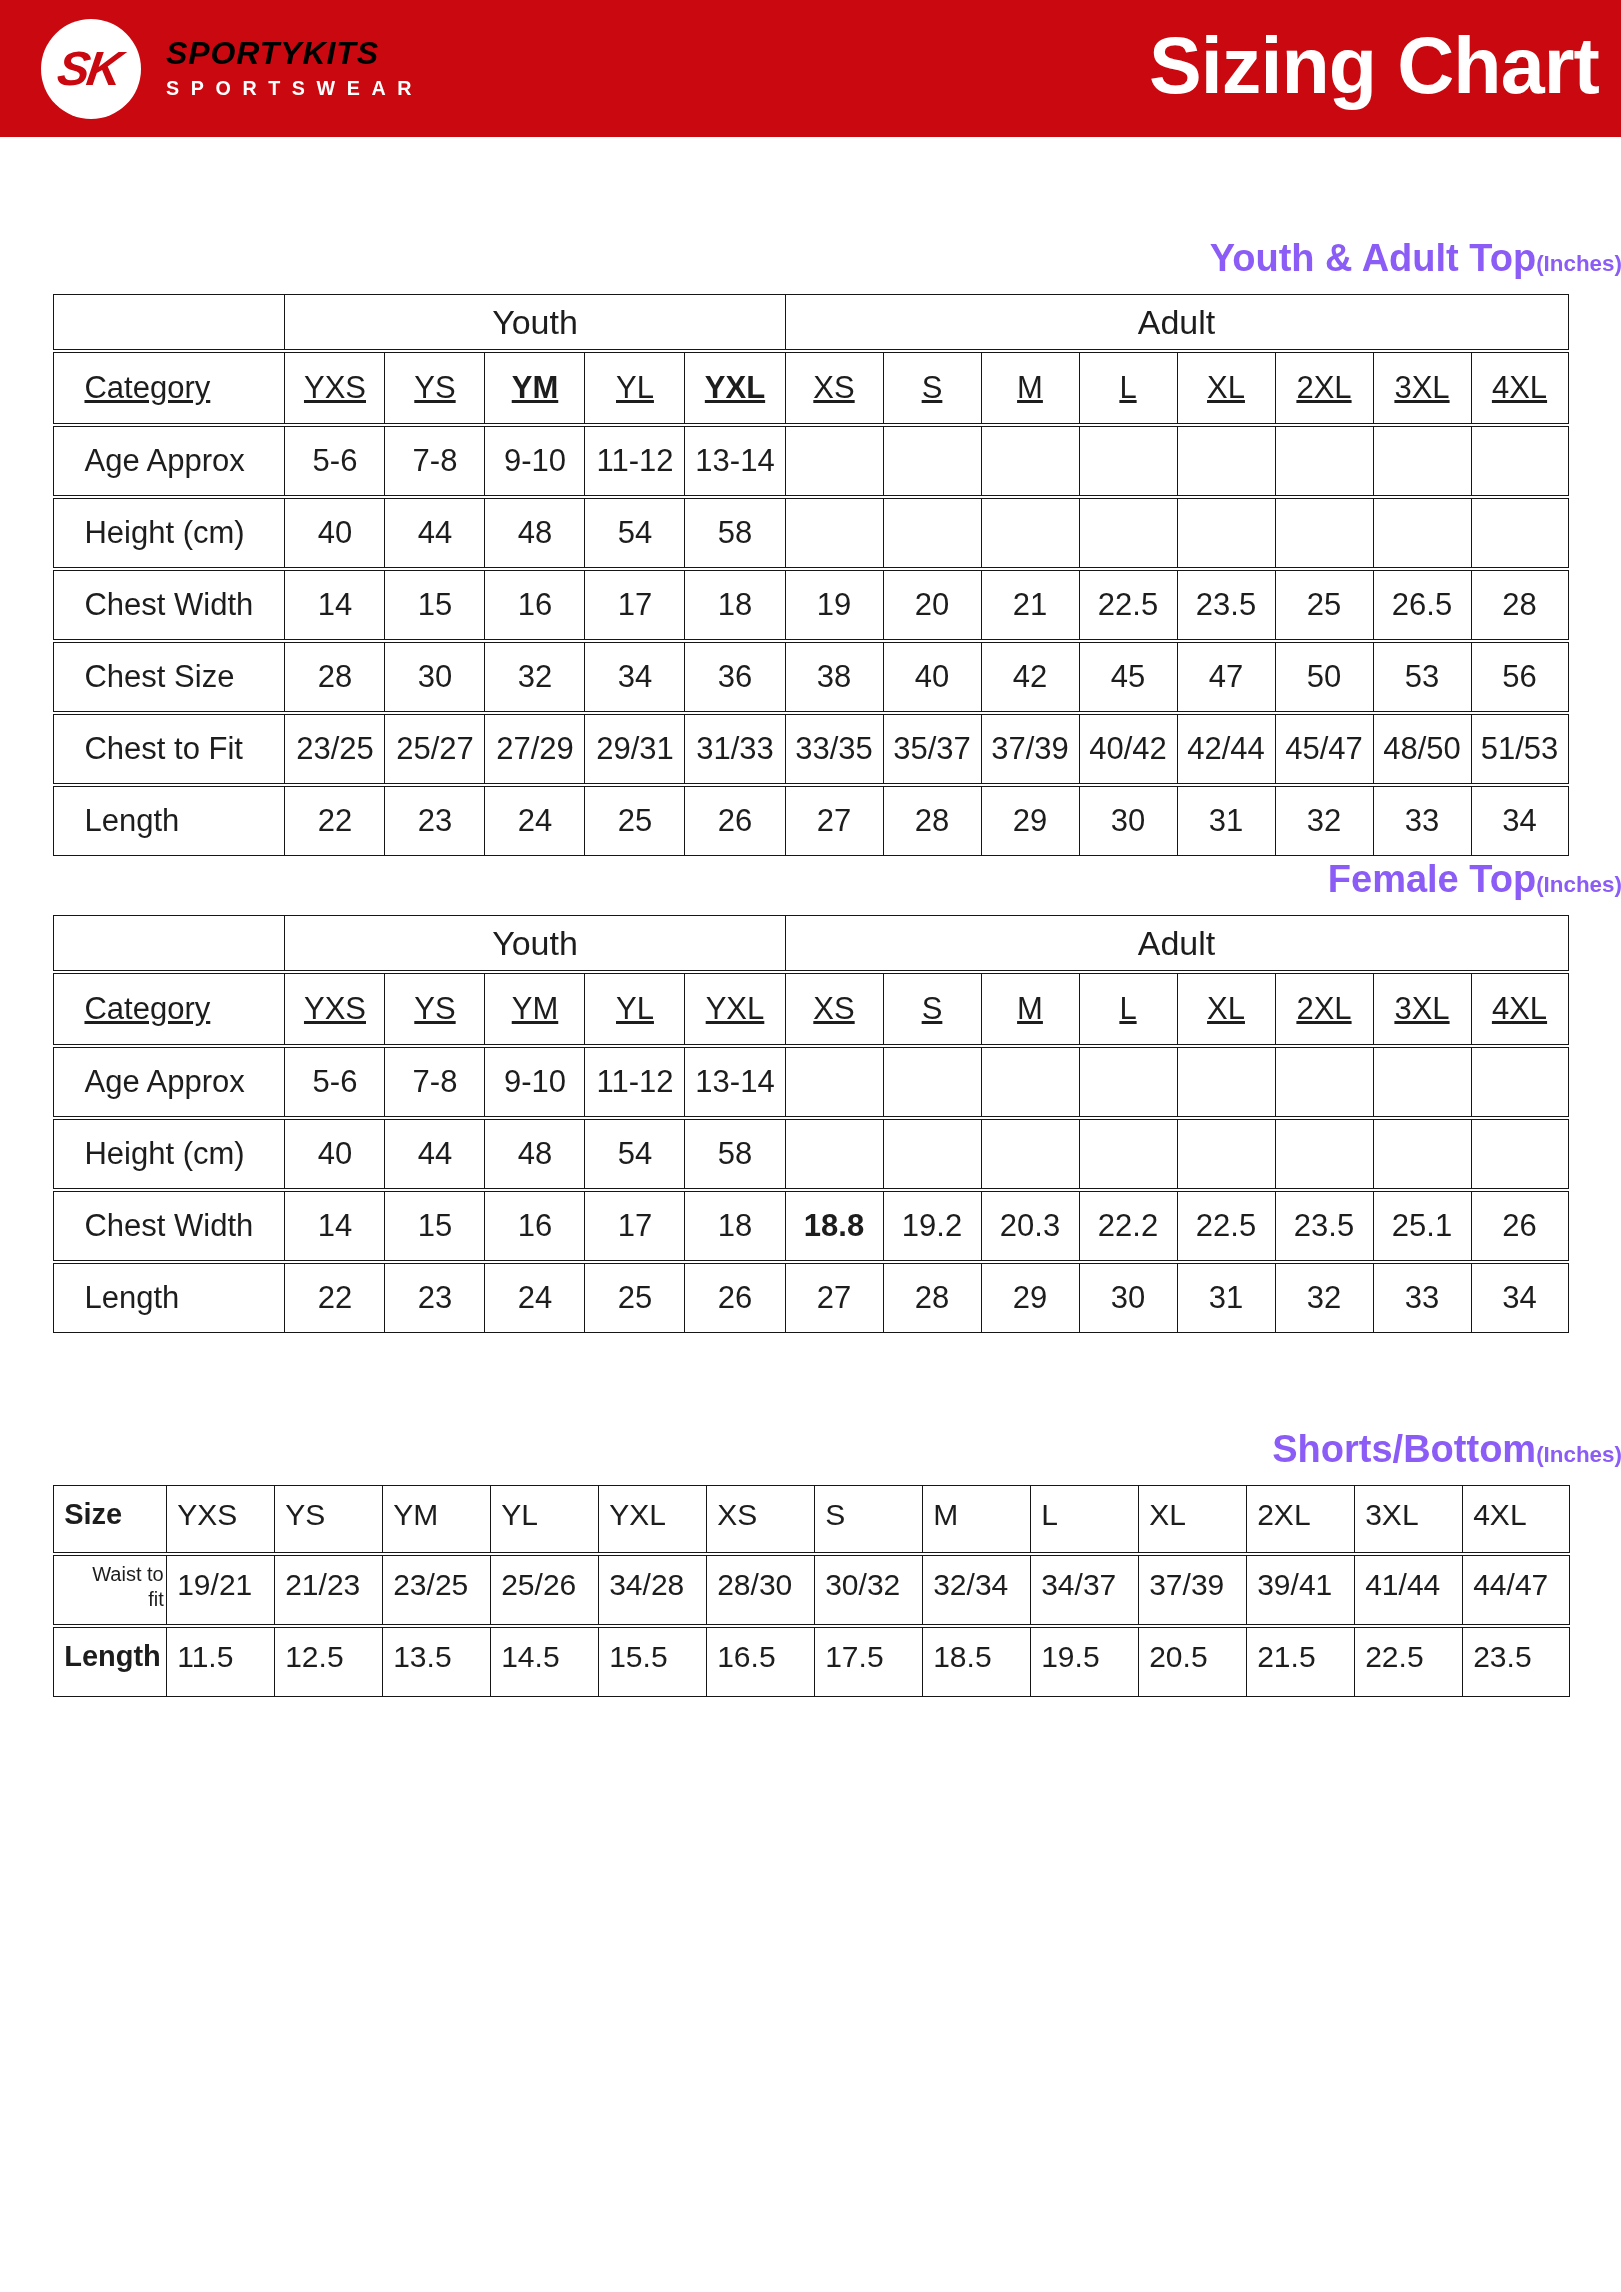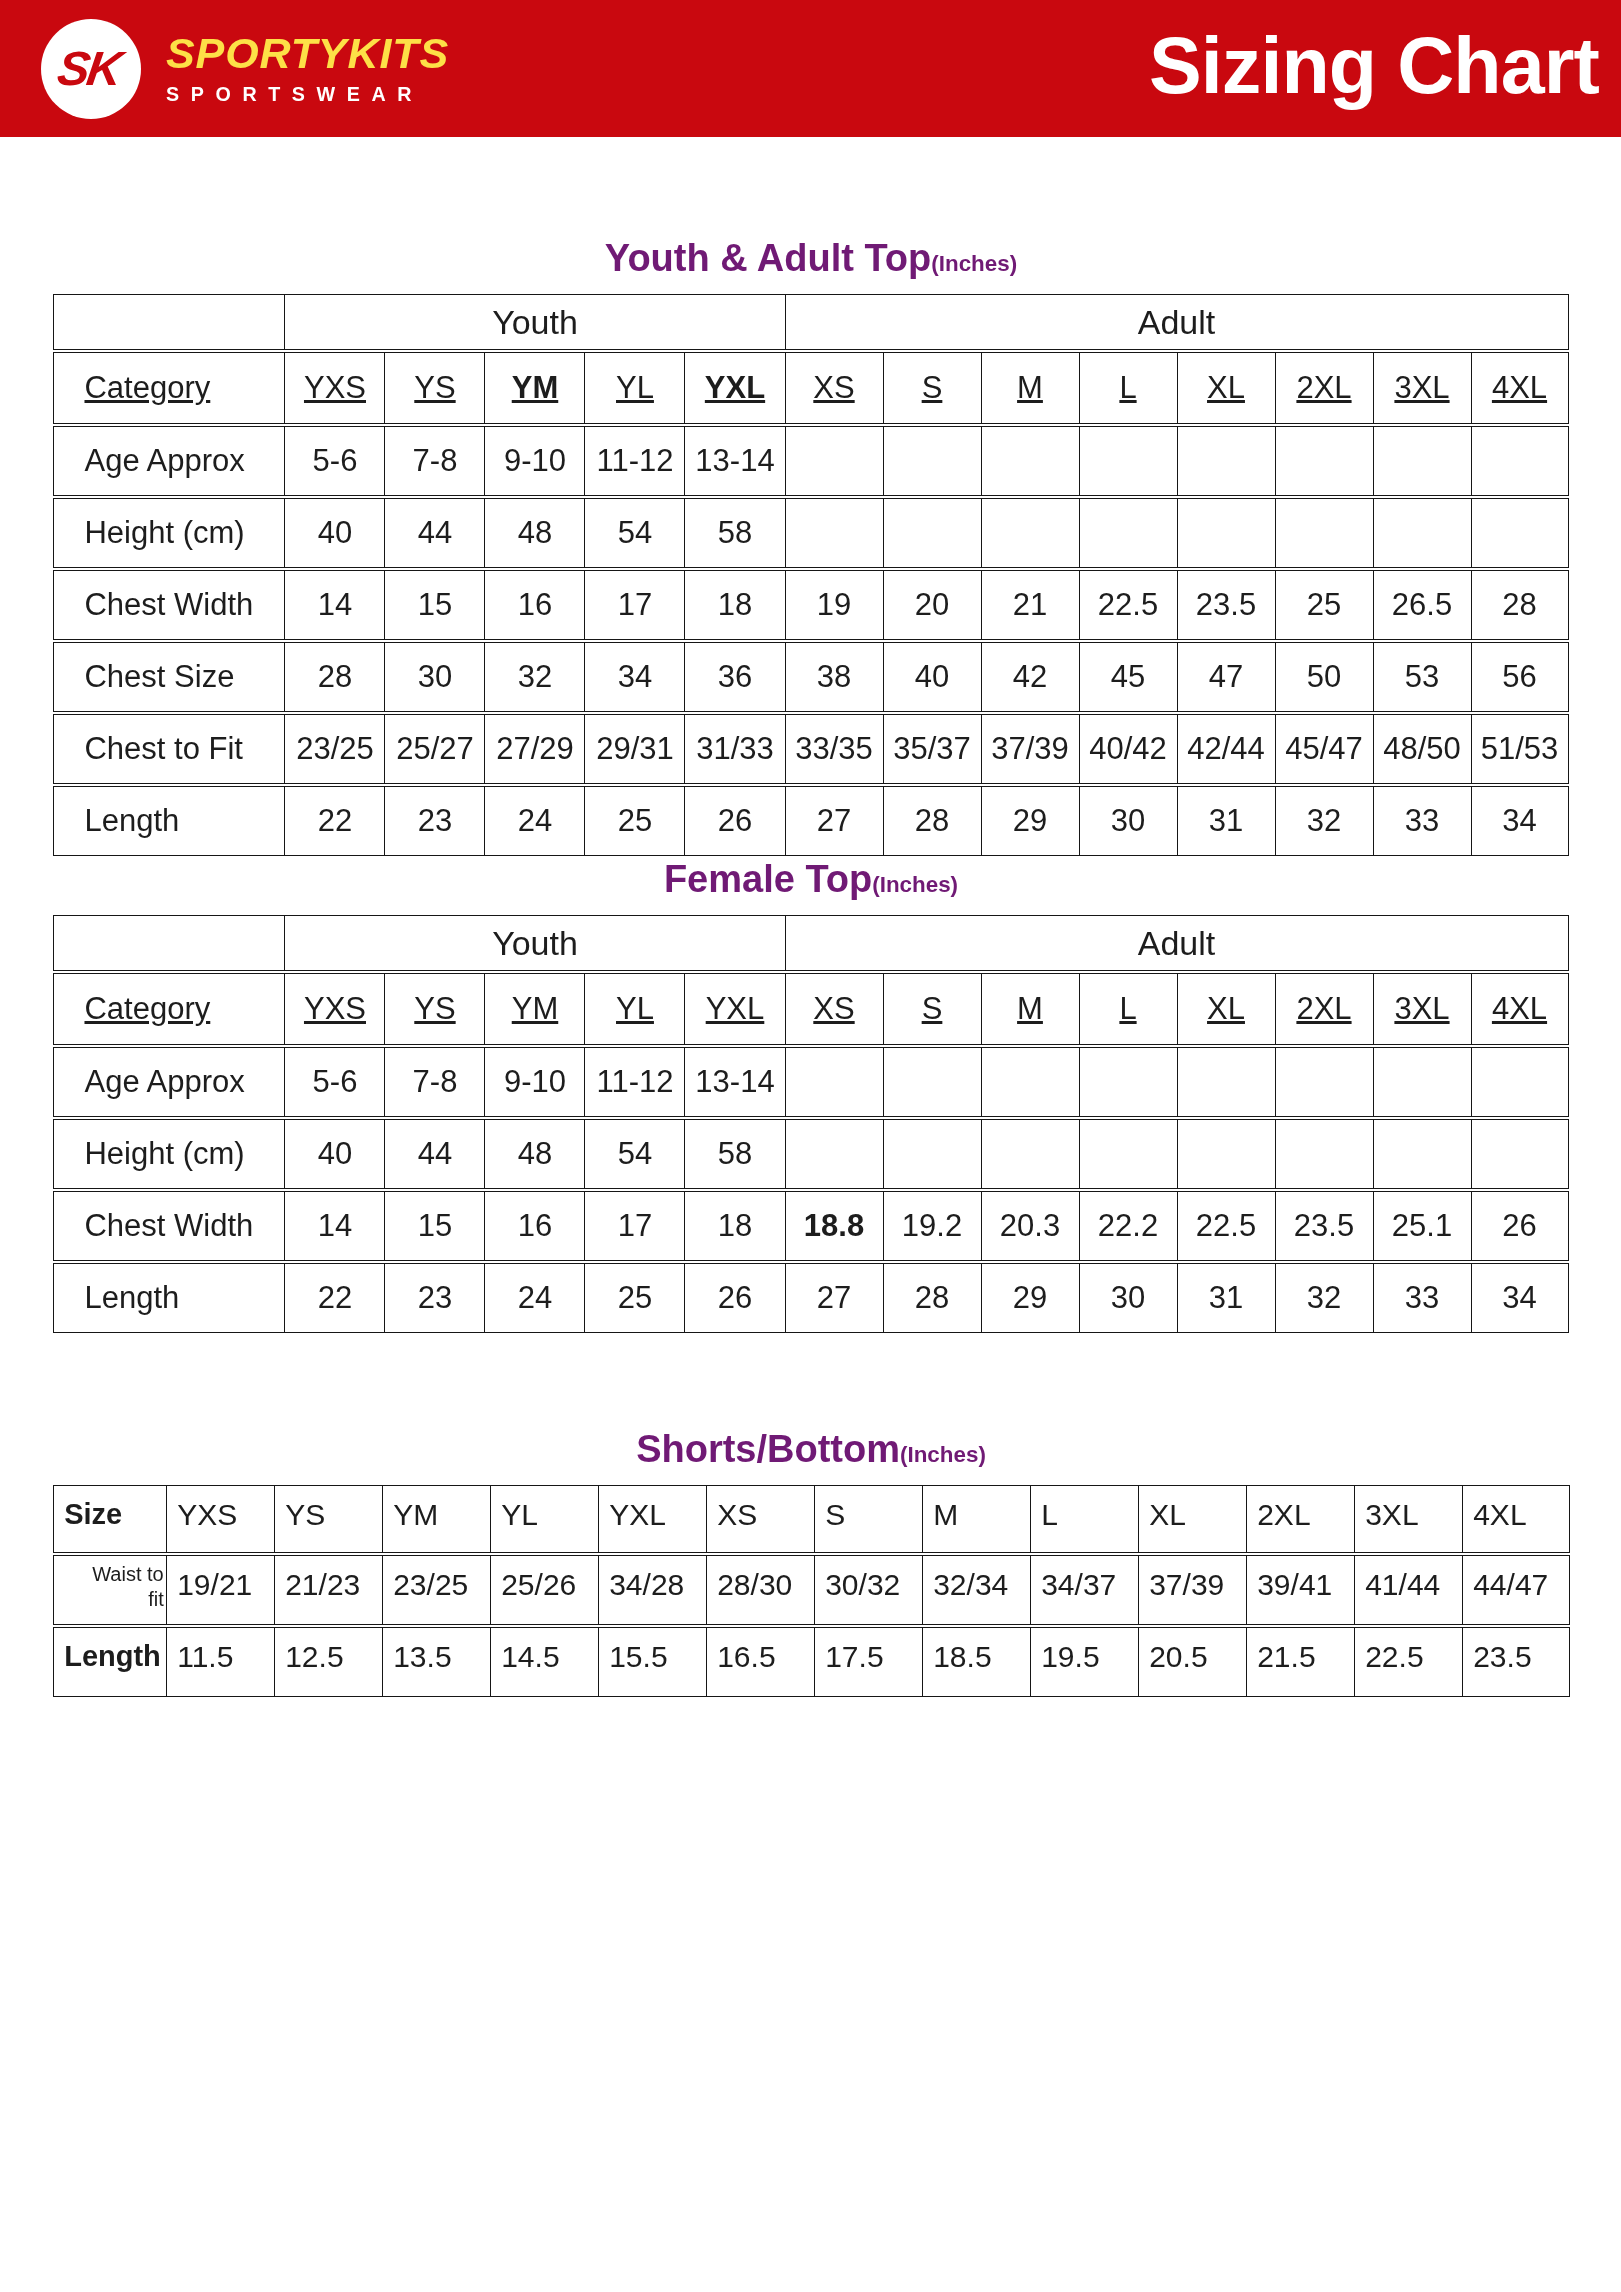--- a/index.html
+++ b/index.html
@@ -34,22 +34,22 @@
     color: #C9080F;
     font-size: 48px;
     font-weight: 700;
     font-style: italic;
     letter-spacing: -2.7px;
     transform: skewX(-8deg);
     padding-right: 5.4px;
   }
   .logo-text { display: flex; flex-direction: column; }
   .logo-brand {
-    color: #fde047;
-    font-size: 43px;
+    color: #000000;
+    font-size: 32px;
     font-weight: 700;
     font-style: italic;
     letter-spacing: 0.9px;
     line-height: 1.05;
   }
   .logo-tagline {
     color: #fff;
     font-size: 19.7px;
     font-weight: 700;
     letter-spacing: 11.6px;
@@ -59,24 +59,24 @@
     color: #ffffff;
     font-size: 79px;
     font-weight: 800;
     letter-spacing: -0.9px;
     line-height: 1;
     padding-bottom: 5.4px;
   }
 
   
   .section-title {
-    text-align: center;
+    text-align: right;
     font-size: 38px;
     font-weight: 700;
-    color: #701a75;
+    color: #8b5cf6;
     line-height: 1.12;
     margin-bottom: 12.5px;
   }
   .section-title .suffix { font-size: 22.4px; font-weight: 700; }
   #section-0 .section-title { margin-top: 100px; }
   #section-1 .section-title { }
   #section-2 .section-title { margin-top: 93px; }
 
   
   .sizing-table {

